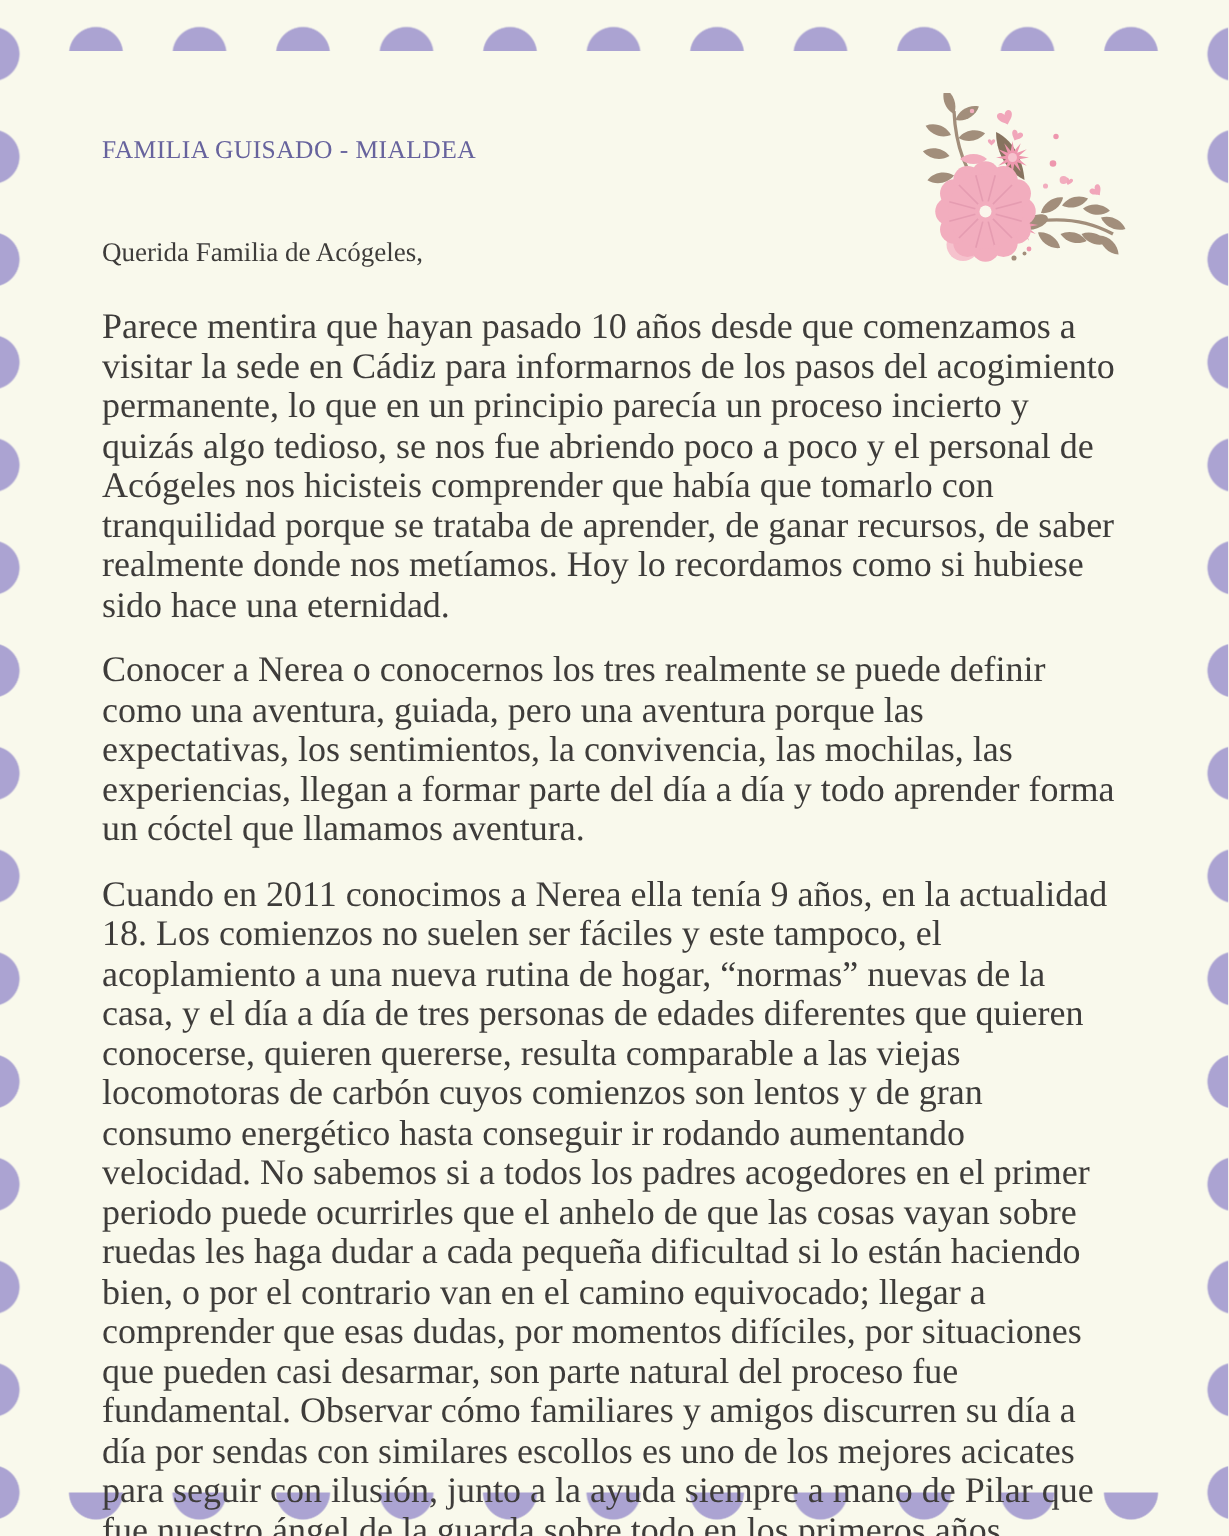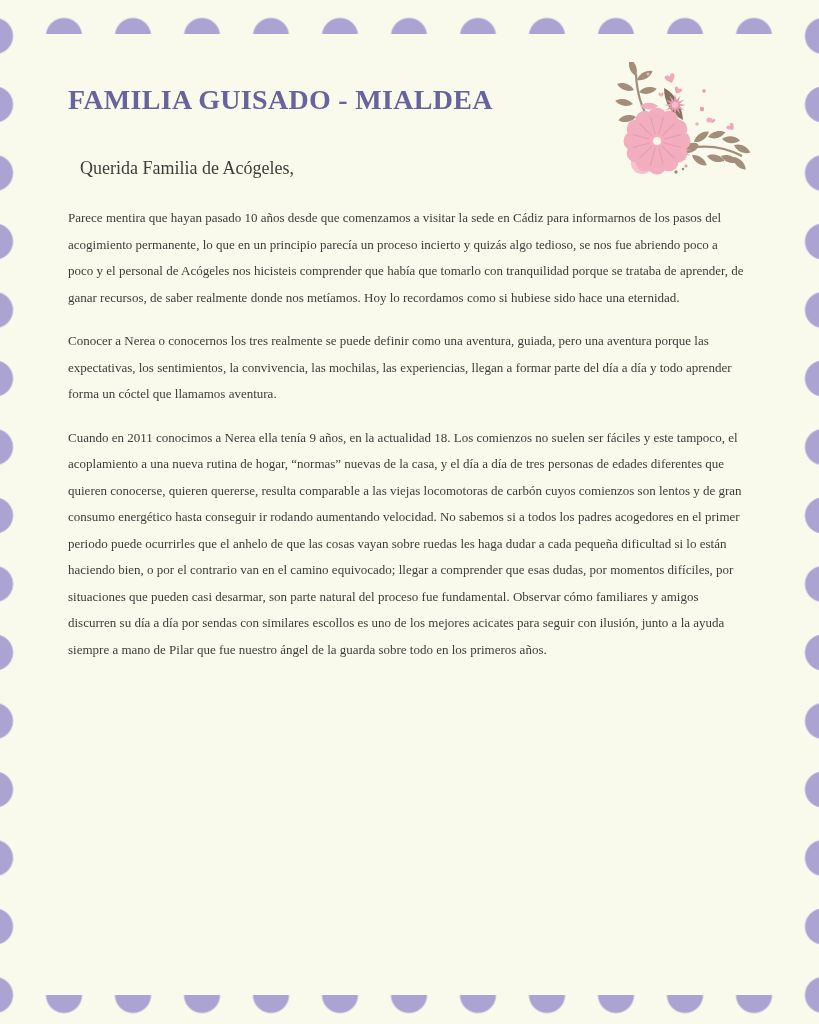--- a/index.html
+++ b/index.html
@@ -12,24 +12,24 @@
     background:var(--cream);
     font-family:"Liberation Serif","DejaVu Serif",serif;}
   .dots{position:absolute;inset:0;
     background-image:radial-gradient(circle,var(--dot) 17.5px,transparent 18.5px);
     background-size:69px 68.5px;
     background-position:-39.5px 1.75px;}
   .card{position:absolute;left:16px;top:34px;width:785px;height:961px;
     background:var(--cream);border-radius:28px;}
   .content{position:absolute;left:68px;top:86px;width:676px;}
   .hdr{margin:0 0 42px 0;}
-  .title,.subtitle{color:var(--heading);font-weight:bold;font-size:28px;
+  .title,.subtitle{color:var(--heading);font-weight:normal;font-size:17px;
     line-height:27px;letter-spacing:.3px;margin:0;}
-  .greeting{font-size:18px;line-height:26px;color:var(--text);margin:0 0 24px 12px;}
-  .para{font-size:13px;line-height:26.5px;color:var(--text);margin:0 0 17px 0;}
+  .greeting{font-size:18px;line-height:26px;color:var(--text);margin:0 0 24px 0;}
+  .para{font-size:24px;line-height:26.5px;color:var(--text);margin:0 0 17px 0;}
   .flower{position:absolute;left:612px;top:62px;}
 </style>
 </head>
 <body>
 
 <div class="page">
   <div class="dots"></div>
   <div class="card"></div>
 
   <svg class="flower" width="144" height="118" viewBox="0 0 144 118" aria-hidden="true">

